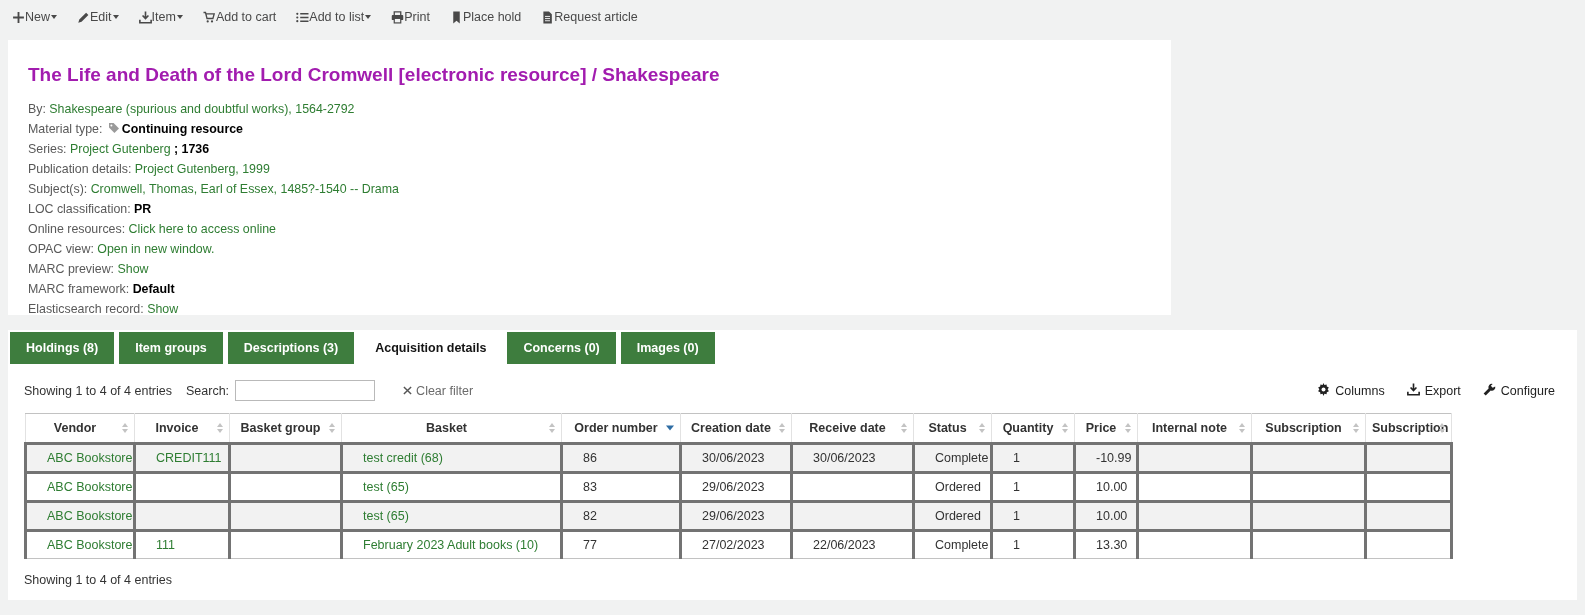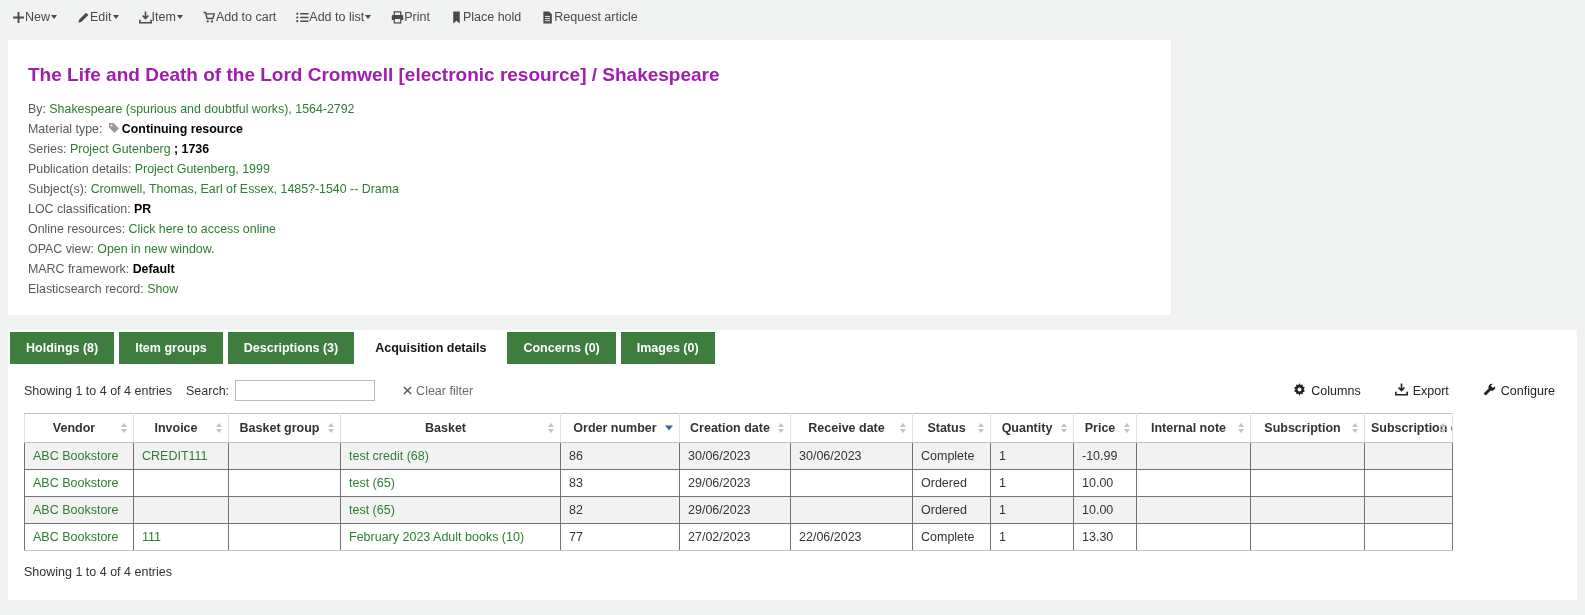--- a/index.html
+++ b/index.html
@@ -37,32 +37,32 @@
 
   .controls { display:flex; align-items:center; padding:16px 16px 10px;
               font-size:12.5px; color:#333; }
   .controls .info { margin-right:14px; }
   .search-lbl { margin-right:6px; }
   .search-input { width:140px; height:21px; border:1px solid #b9b9b9; background:#fff;
                   font:inherit; padding:0 4px; }
   .clear-filter { display:flex; align-items:center; gap:4px; margin-left:22px;
                   color:#6b6b6b; background:none; border:none; font:inherit; cursor:pointer; }
   .clear-filter svg { width:9px; height:9px; }
-  .right-btns { margin-left:auto; display:flex; gap:22px; }
+  .right-btns { margin-left:auto; display:flex; gap:10px; }
   .rb { display:flex; align-items:center; gap:5px; background:none; border:none;
         font:inherit; color:#222; cursor:pointer; }
   .rb svg { width:13px; height:13px; }
 
   table.acq { border-collapse:collapse; table-layout:fixed; margin:2px 16px 0;
               width:1429px; font-size:12.5px; color:#333; }
   .acq th { font-weight:700; text-align:center; padding:7px 16px 7px 6px;
             border:1px solid #e2e2e2; border-top:1px solid #c2c2c2;
             border-bottom:1px solid #c2c2c2; position:relative; background:#fff;
             white-space:nowrap; overflow:hidden; cursor:pointer; }
-  .acq td { padding:6px 8px; border:1px solid #737373; white-space:nowrap;
+  .acq td { padding:6px 20px; border:3px solid #737373; white-space:nowrap;
             overflow:hidden; height:27px; }
   .acq tr.striped td { background:#f2f2f2; }
   .acq tr:last-child td { border-bottom:1px solid #c2c2c2; }
   .acq a { color:#2e7d32; text-decoration:none; cursor:pointer; }
 
   .sort { position:absolute; right:6px; top:50%; transform:translateY(-50%);
           display:flex; flex-direction:column; gap:2px; }
   .sort i { display:block; width:0; height:0;
             border-left:3.5px solid transparent; border-right:3.5px solid transparent; }
   .sort .up { border-bottom:4px solid #c3c3c3; }
@@ -179,20 +179,23 @@
       <span>Subject(s): </span><a>Cromwell, Thomas, Earl of Essex, 1485?-1540 -- Drama</a>
     </p>
     <p class="meta">
       <span>LOC classification: </span><span class="val">PR</span>
     </p>
     <p class="meta">
       <span>Online resources: </span><a>Click here to access online</a>
     </p>
     <p class="meta">
       <span>OPAC view: </span><a>Open in new window.</a>
+    </p>
+    <p class="meta">
+      <span>MARC preview: </span><a>Show</a>
     </p>
     <p class="meta">
       <span>MARC framework: </span><span class="val">Default</span>
     </p>
     <p class="meta">
       <span>Elasticsearch record: </span><a>Show</a>
     </p>
   </section>
 
   <section class="tabs-panel">

